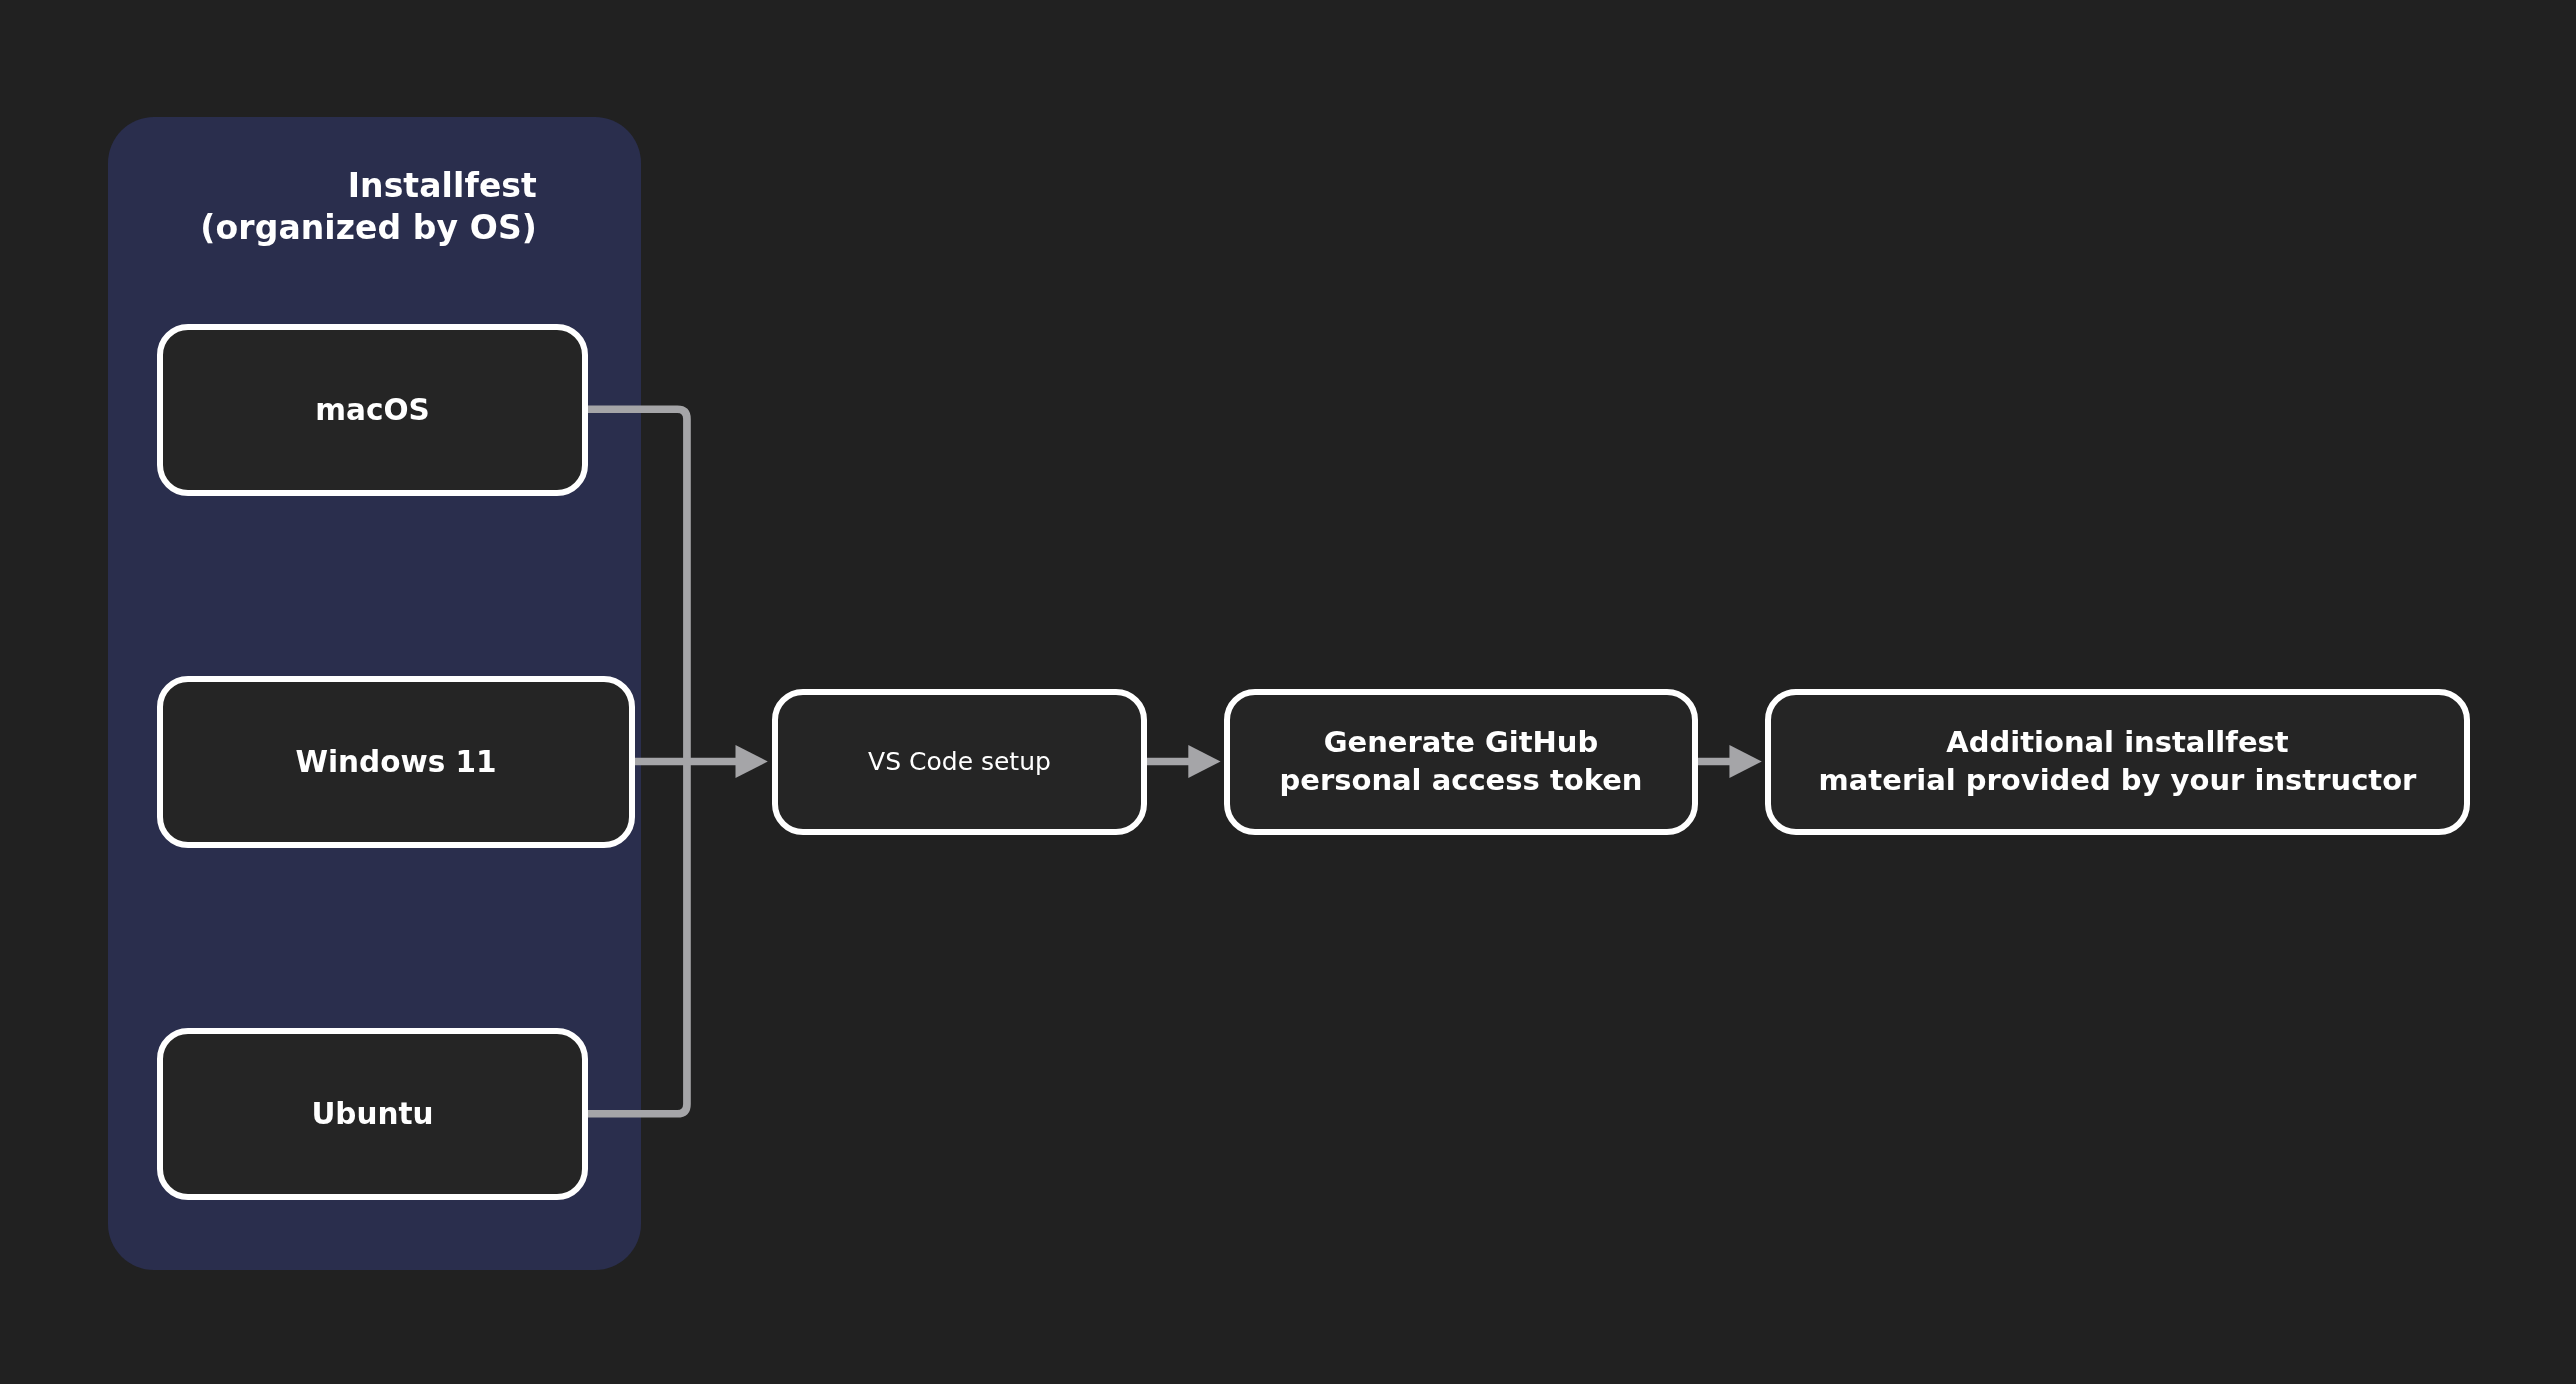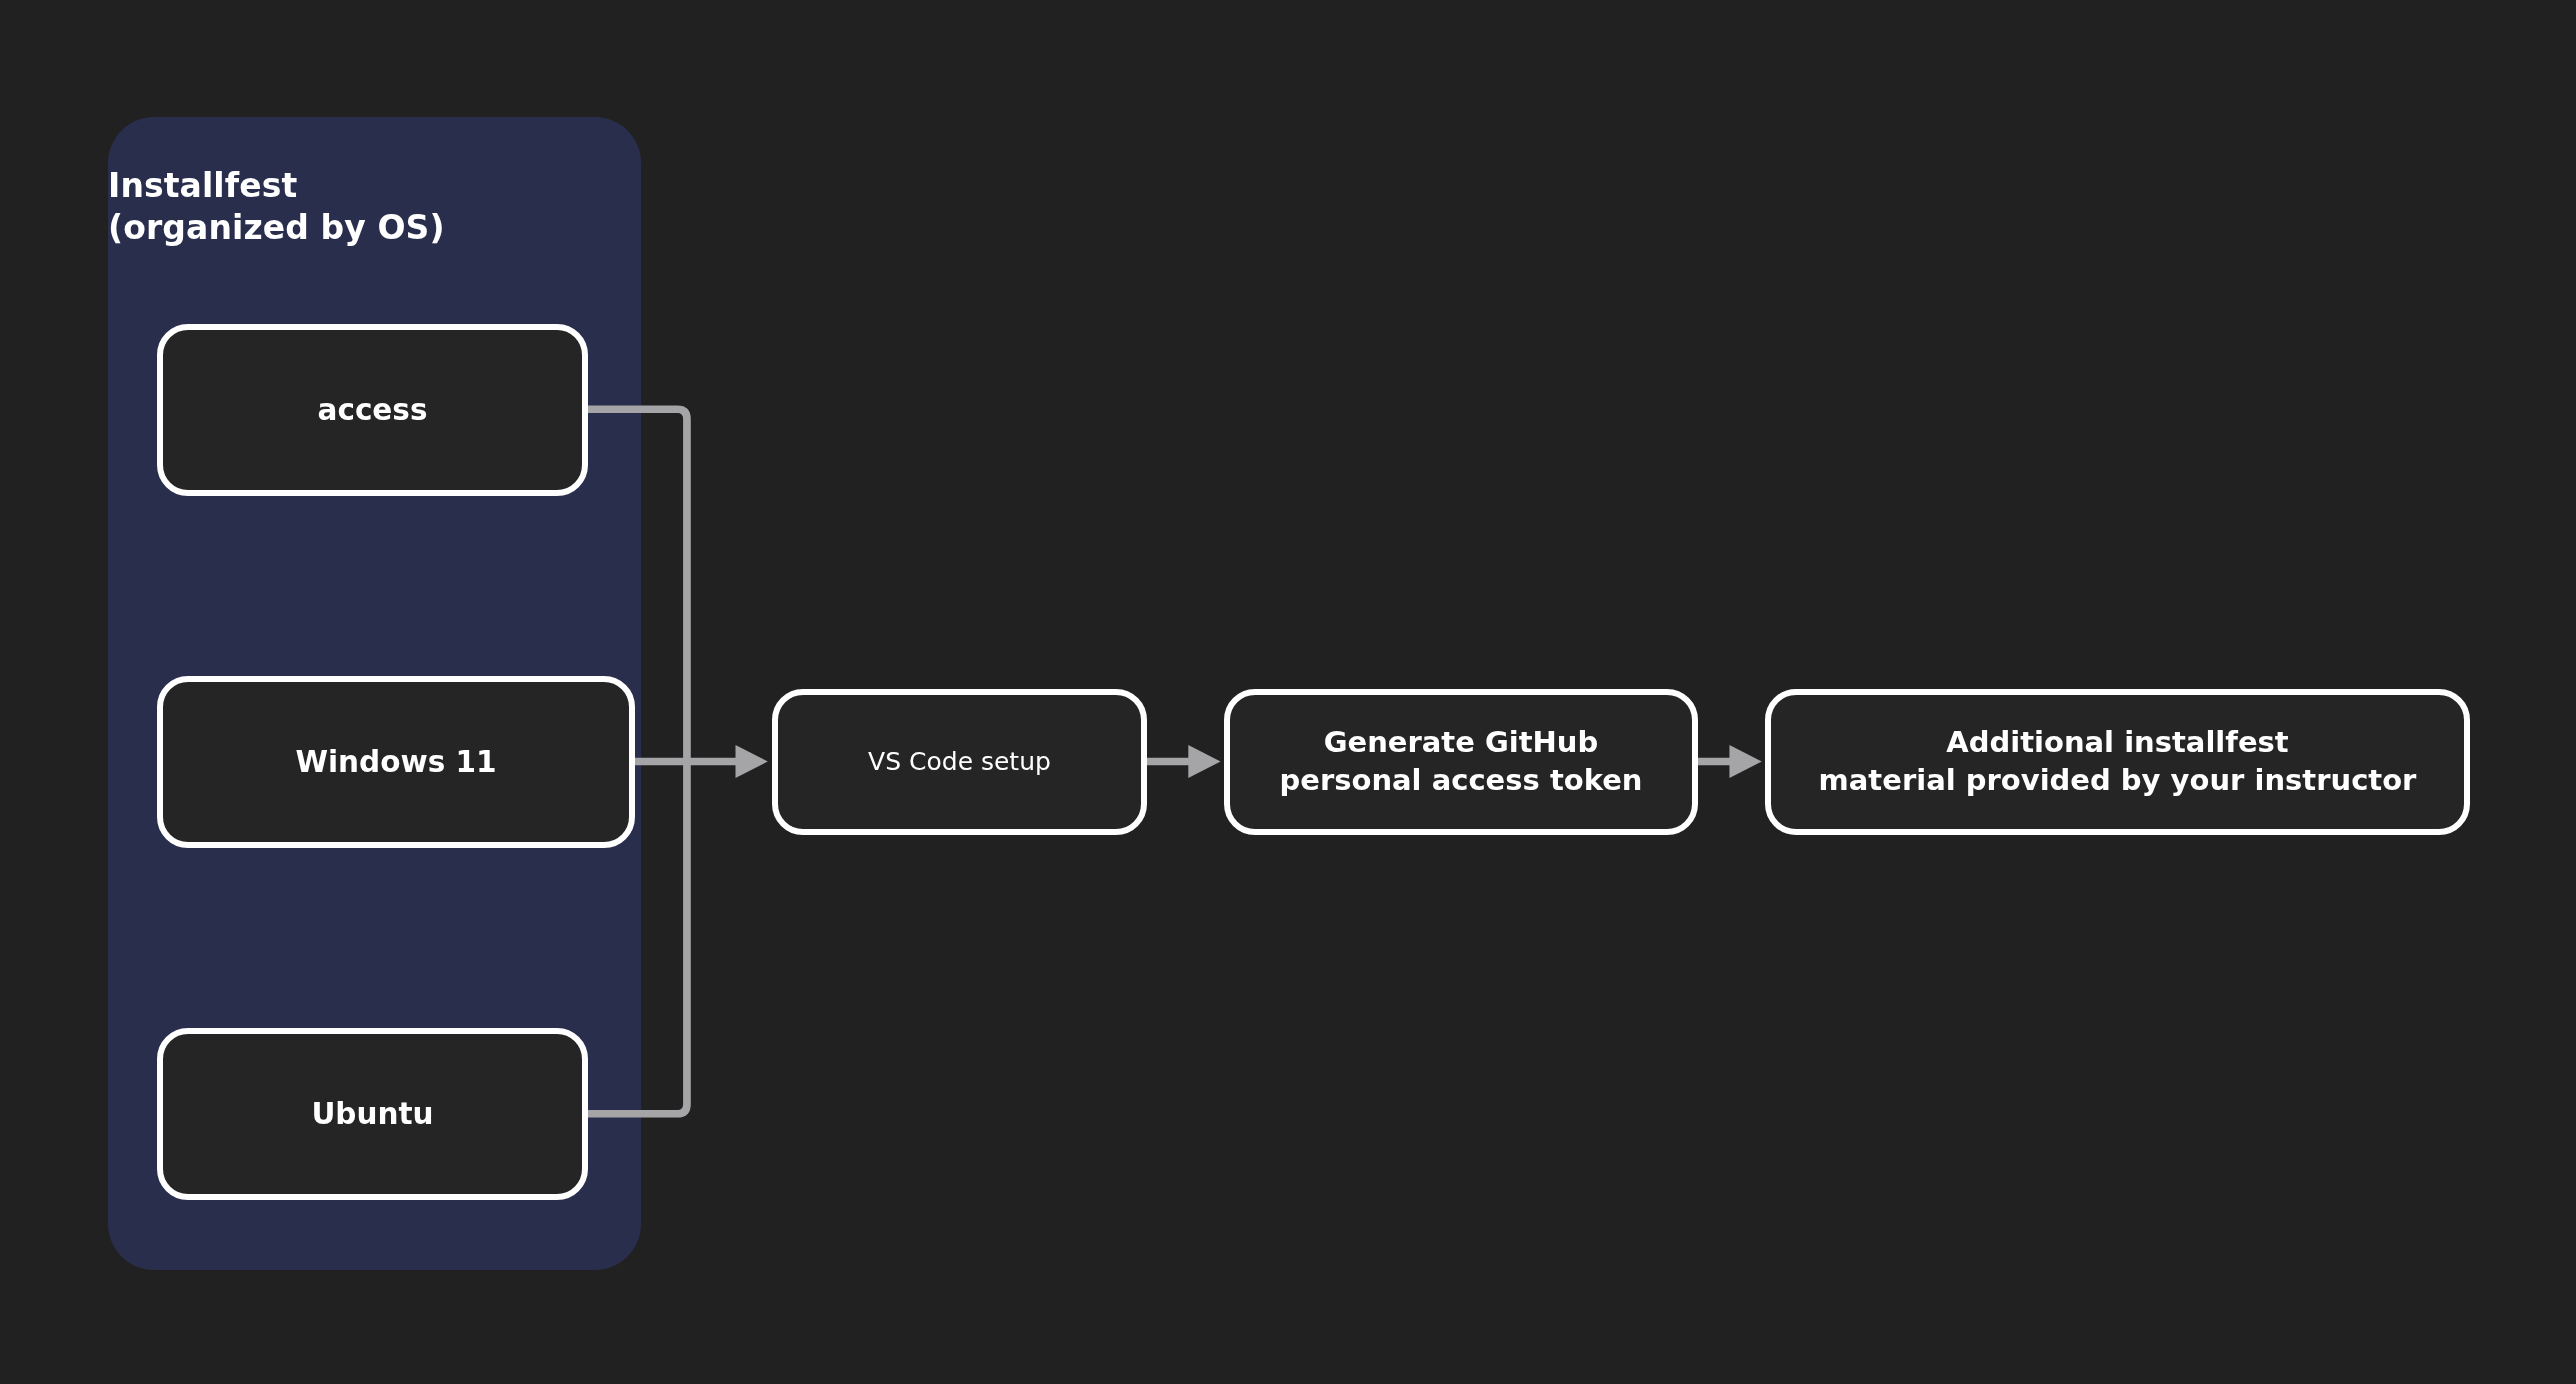--- a/index.html
+++ b/index.html
@@ -25,21 +25,21 @@
     height: 1153px;
     background: #2a2e4d;
     border-radius: 46px;
     box-sizing: border-box;
   }
   .group-title {
     position: absolute;
     left: 108px;
     top: 165px;
     width: 429px;
-    text-align: left;
+    text-align: right;
     color: #ffffff;
     font-size: 33px;
     font-weight: bold;
     line-height: 1.28;
     white-space: pre-line;
     letter-spacing: 0.1px;
   }
 
   
   .node {
@@ -97,21 +97,21 @@
 
     <path d="M 917,1739 L 1057,1739 Q 1072,1739 1072,1724 L 1072,1189" fill="none" stroke="#a5a5a8" stroke-width="12"></path>
 
     <path d="M 917,1189 L 1155,1189" fill="none" stroke="#a5a5a8" stroke-width="12" marker-end="url(#arrowhead)"></path>
 
     <path d="M 1790,1189 L 1862,1189" fill="none" stroke="#a5a5a8" stroke-width="12" marker-end="url(#arrowhead)"></path>
 
     <path d="M 2650,1189 L 2707,1189" fill="none" stroke="#a5a5a8" stroke-width="12" marker-end="url(#arrowhead)"></path>
   </svg>
 
-  <div class="node node-os" id="node-macos">access</div>
+  <div class="node node-os" id="node-macos">macOS</div>
 
   <div class="node node-os" id="node-windows">Windows 11</div>
 
   <div class="node node-os" id="node-ubuntu">Ubuntu</div>
 
   <div class="node node-plain" id="node-vscode">VS Code setup</div>
 
   <div class="node node-bold" id="node-token">Generate GitHub
 personal access token</div>
 

